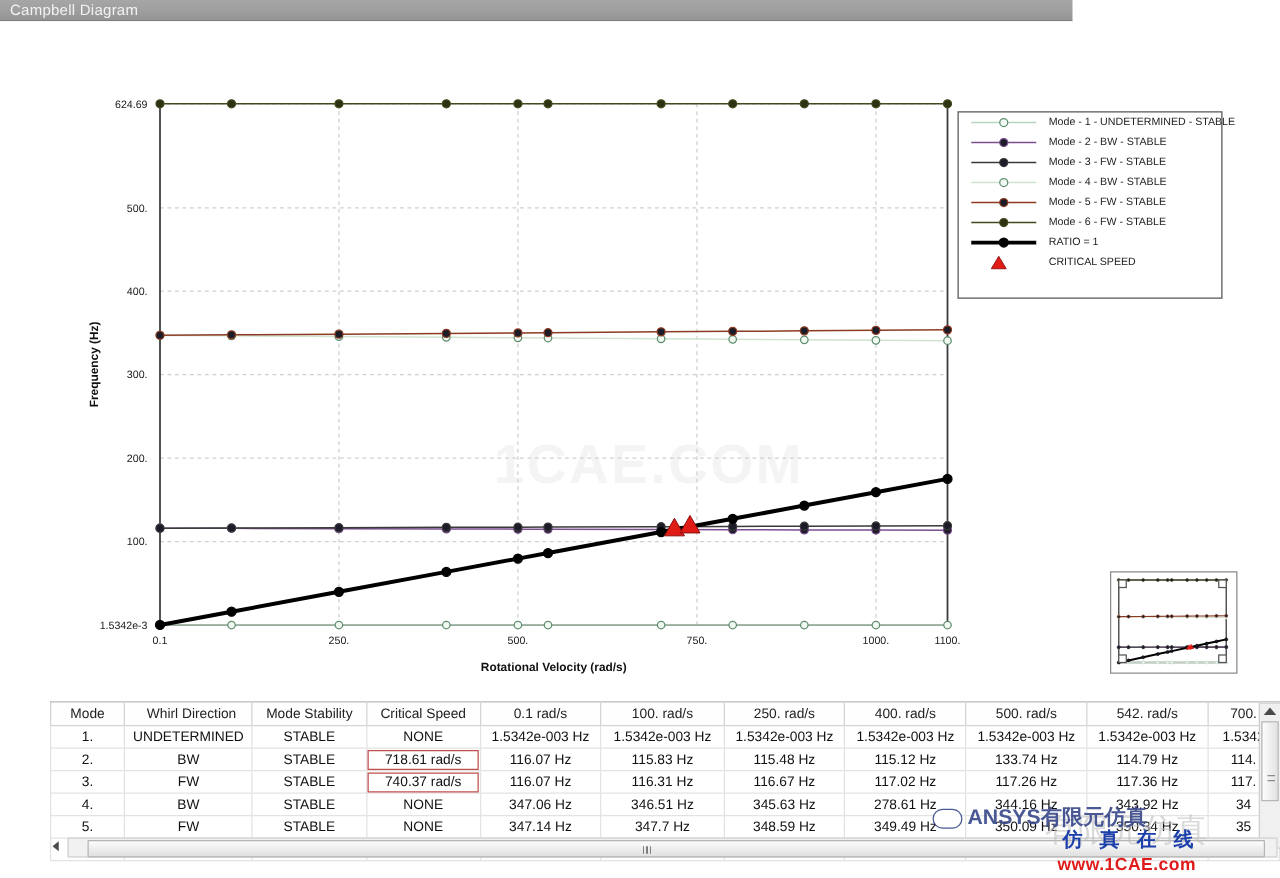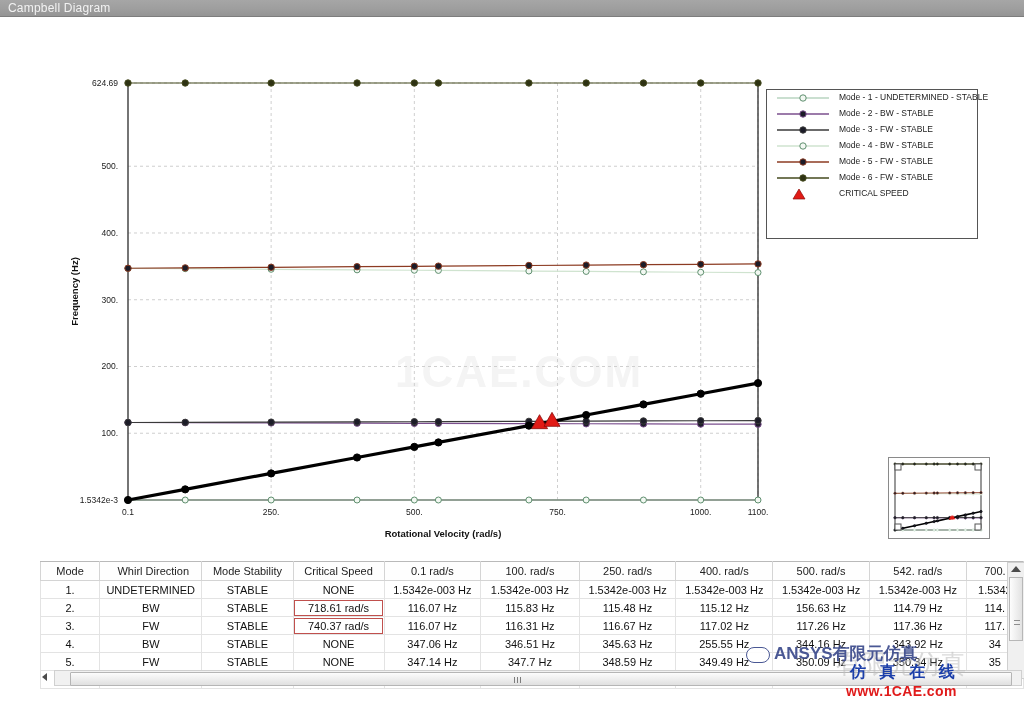--- a/index.html
+++ b/index.html
@@ -5,21 +5,21 @@
   html,body{margin:0;padding:0;}
   body{
     width:1024px;height:702px;overflow:hidden;
     background:#ffffff;
     font-family:"Liberation Sans", sans-serif;
     font-size:11px;color:#1a1a1a;
     position:relative;
   }
   
   #titlebar{
-    position:absolute;left:0;top:0;width:1024px;height:16px;
+    position:absolute;left:0;top:0;width:858px;height:16px;
     background:linear-gradient(to bottom,#a6a6a6 0%,#9e9e9e 55%,#949494 100%);
     border-bottom:1px solid #7d7d7d;
   }
   #titlebar .tb-text{
     position:absolute;left:8px;top:1px;
     font-size:12px;color:#f2f2f2;letter-spacing:.2px;
     font-family:"Liberation Sans", sans-serif;
   }
   
   #chart-panel{
@@ -314,20 +314,27 @@
             <circle cx="30" cy="8" r="3.2" fill="#1c1c28" stroke="#8c3b22" stroke-width="1"></circle>
           </svg></div>
         <div class="leg-lbl">Mode - 5  - FW  - STABLE</div>
       </div>
       <div class="leg-row">
         <div class="leg-sym"><svg width="60" height="16">
             <line x1="4" y1="8" x2="56" y2="8" stroke="#454a1e" stroke-width="1.3"></line>
             <circle cx="30" cy="8" r="3.2" fill="#2e3213" stroke="#454a1e" stroke-width="1"></circle>
           </svg></div>
         <div class="leg-lbl">Mode - 6  - FW  - STABLE</div>
+      </div>
+      <div class="leg-row">
+        <div class="leg-sym"><svg width="60" height="16">
+            <line x1="4" y1="8" x2="56" y2="8" stroke="#000000" stroke-width="3"></line>
+            <circle cx="30" cy="8" r="3.6" fill="#000" stroke="#000000" stroke-width="1"></circle>
+          </svg></div>
+        <div class="leg-lbl">RATIO = 1</div>
       </div>
       <div class="leg-row">
         <div class="leg-sym"><svg width="60" height="16">
             <polygon points="26,3 20,13 32,13" fill="#e11b16" stroke="#8c0f0c" stroke-width="0.7"></polygon>
           </svg></div>
         <div class="leg-lbl">CRITICAL SPEED</div>
       </div>
     </div>
 
   <div id="minimap">
@@ -460,21 +467,21 @@
         </tr>
         <tr>
           <td>2.</td>
           <td class="clip">BW</td>
           <td>STABLE</td>
           <td class="crit-hl">718.61 rad/s</td>
           <td>116.07 Hz</td>
           <td>115.83 Hz</td>
           <td>115.48 Hz</td>
           <td>115.12 Hz</td>
-          <td>156.63 Hz</td>
+          <td>133.74 Hz</td>
           <td>114.79 Hz</td>
           <td>114.</td>
         </tr>
         <tr>
           <td>3.</td>
           <td class="clip">FW</td>
           <td>STABLE</td>
           <td class="crit-hl">740.37 rad/s</td>
           <td>116.07 Hz</td>
           <td>116.31 Hz</td>
@@ -485,21 +492,21 @@
           <td>117.</td>
         </tr>
         <tr>
           <td>4.</td>
           <td class="clip">BW</td>
           <td>STABLE</td>
           <td>NONE</td>
           <td>347.06 Hz</td>
           <td>346.51 Hz</td>
           <td>345.63 Hz</td>
-          <td>255.55 Hz</td>
+          <td>278.61 Hz</td>
           <td>344.16 Hz</td>
           <td>343.92 Hz</td>
           <td>34</td>
         </tr>
         <tr>
           <td>5.</td>
           <td class="clip">FW</td>
           <td>STABLE</td>
           <td>NONE</td>
           <td>347.14 Hz</td>

